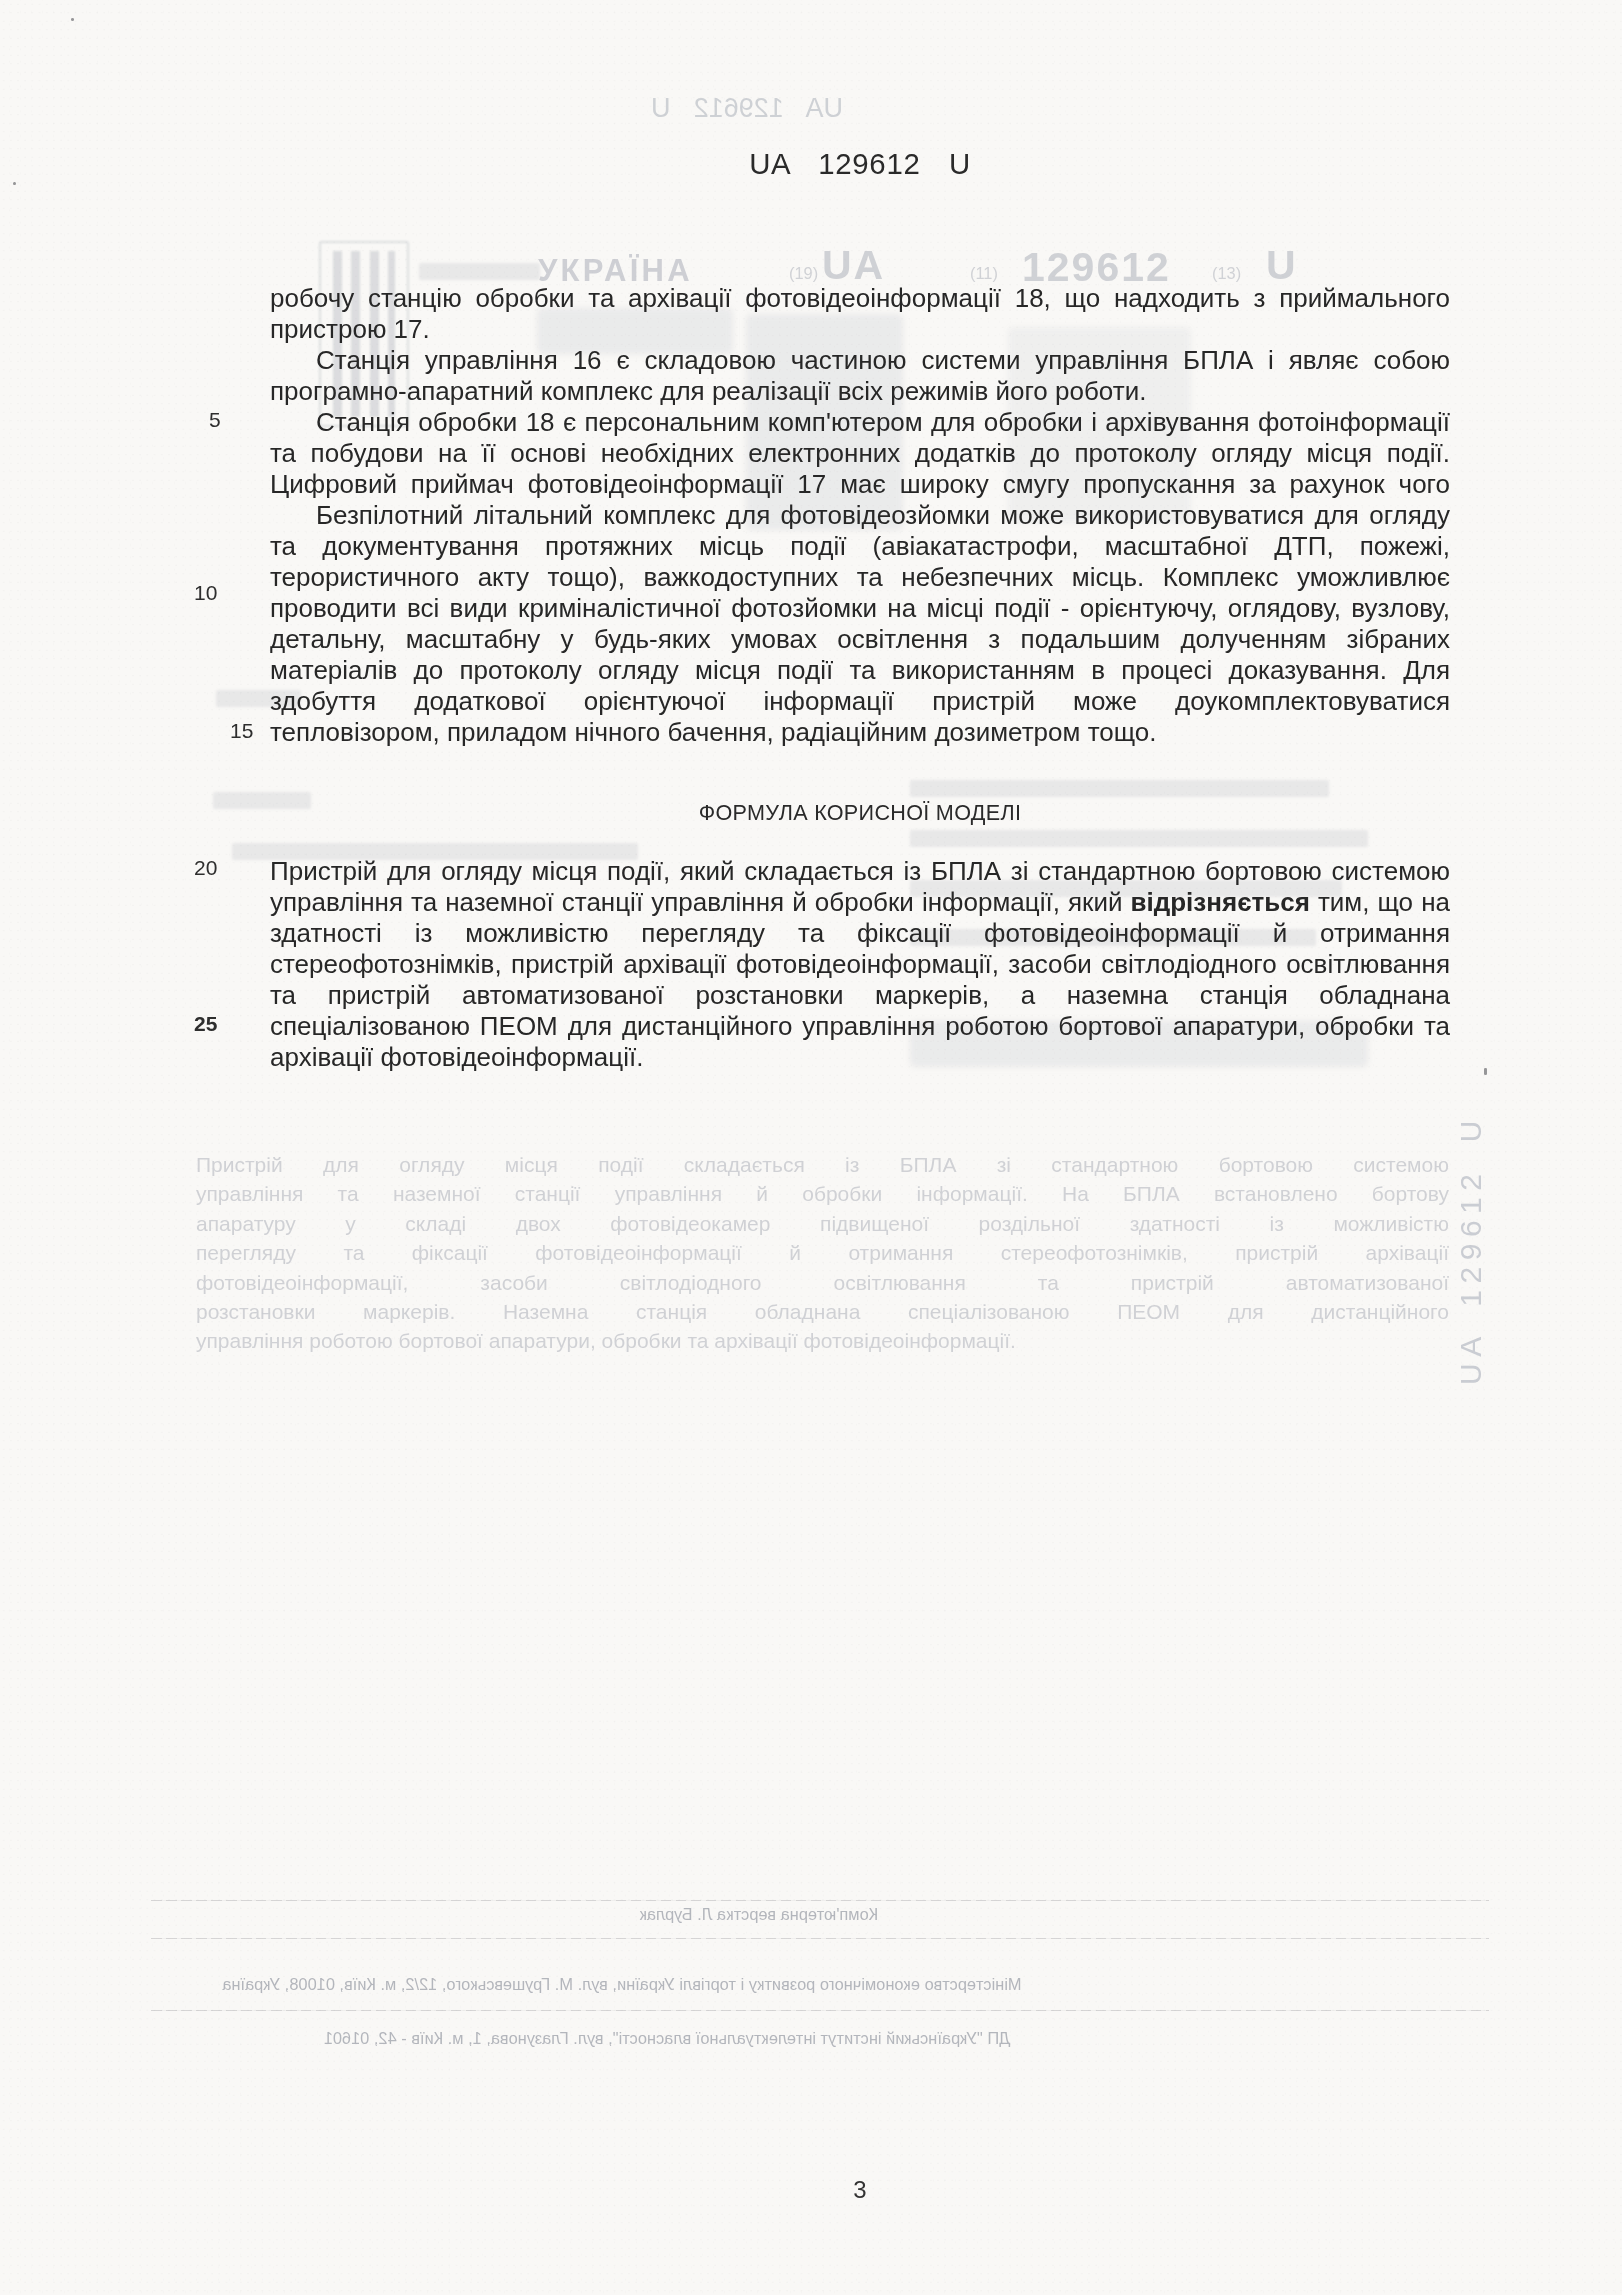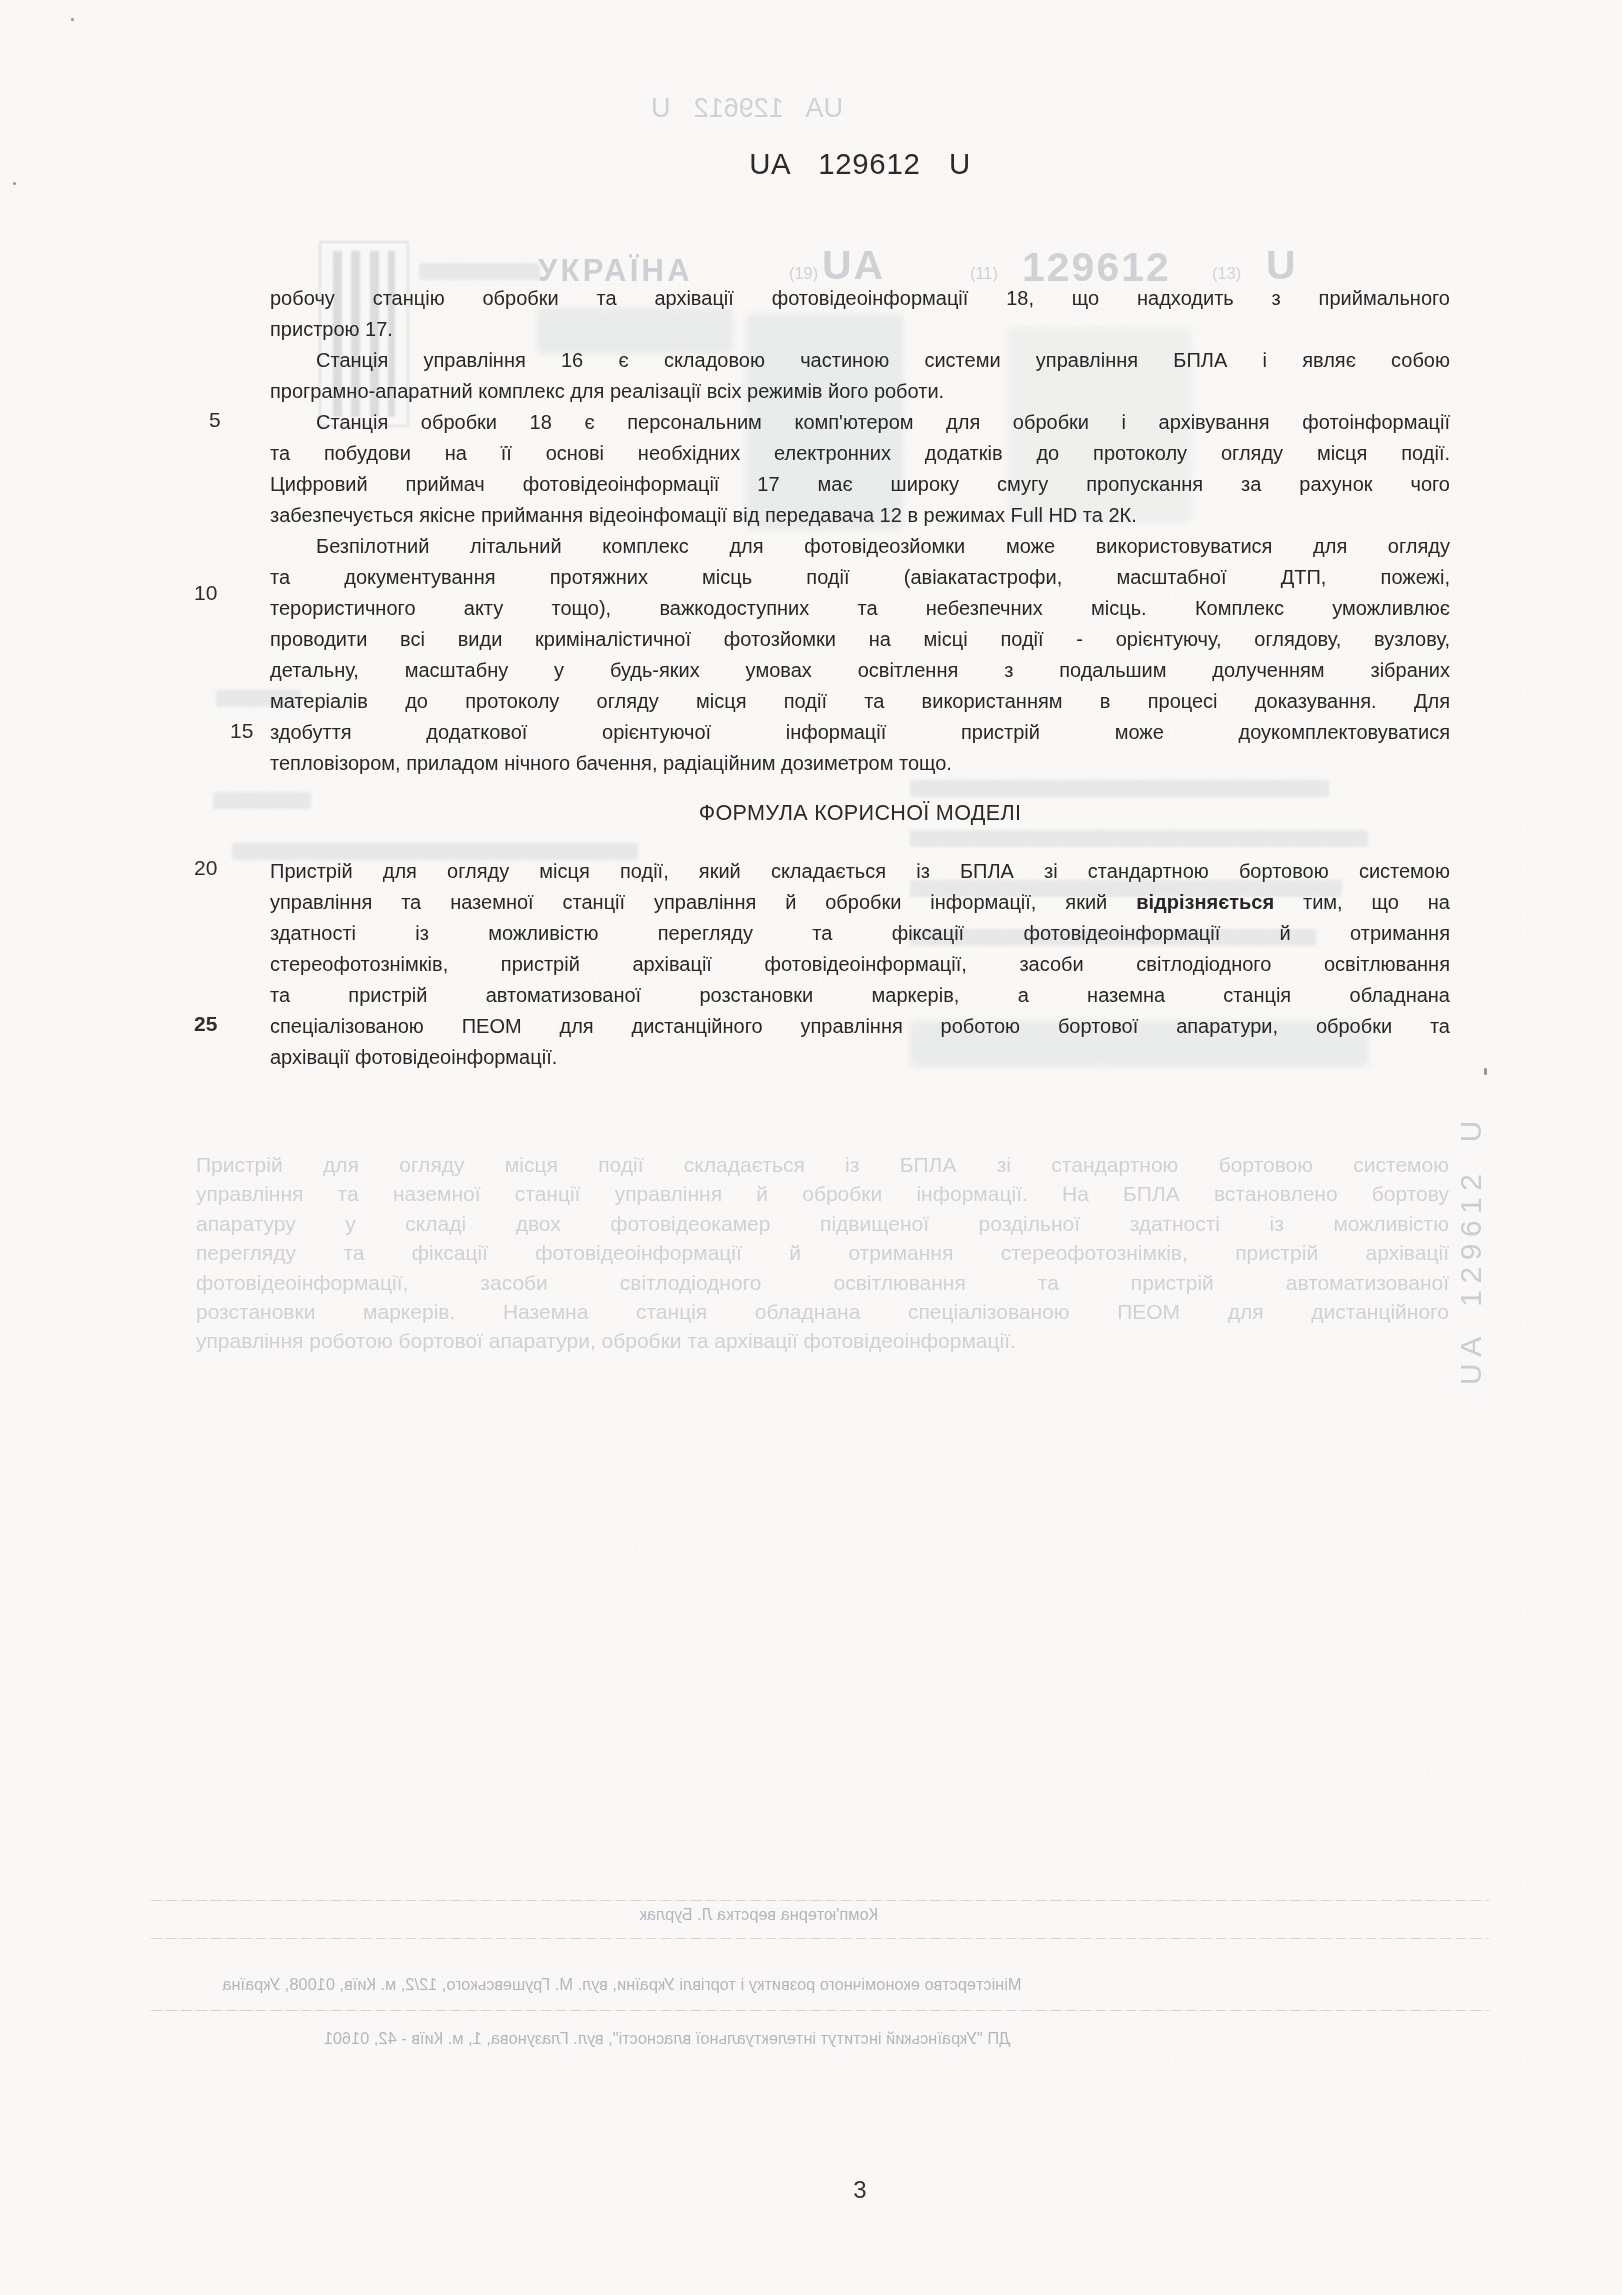--- a/index.html
+++ b/index.html
@@ -19,21 +19,21 @@
     background-position:0 0,3.9px 5.9px;
   }
   .abs{position:absolute;}
   
   .print{z-index:2;}
   .doc-header{
     left:270px;top:147px;width:1180px;height:35px;
     font-size:29.4px;letter-spacing:0.7px;word-spacing:19.6px;
     text-align:center;color:#2a2a2a;
   }
-  .text-col{left:270px;width:1180px;font-size:20px;line-height:31px;color:#272727;}
+  .text-col{left:270px;width:1180px;font-size:26px;line-height:31px;color:#272727;}
   .desc-block{top:283px;}
   .claim-block{top:856px;}
   .line{height:31px;text-align:justify;text-align-last:justify;white-space:normal;}
   .line.end{text-align-last:left;}
   .line.ind{text-indent:46px;}
   .b{font-weight:bold;}
   .formula-heading{
     left:270px;top:800px;width:1180px;height:31px;
     font-size:21.6px;letter-spacing:0.3px;text-align:center;color:#2a2a2a;
   }
@@ -157,21 +157,20 @@
 <div class="abs print margin-num" style="left:194px;top:1012px;font-weight:bold;">25</div>
 
 <div class="abs print text-col desc-block">
   <div class="line">робочу станцію обробки та архівації фотовідеоінформації 18, що надходить з приймального</div>
   <div class="line end">пристрою 17.</div>
   <div class="line ind">Станція управління 16 є складовою частиною системи управління БПЛА і являє собою</div>
   <div class="line end">програмно-апаратний комплекс для реалізації всіх режимів його роботи.</div>
   <div class="line ind">Станція обробки 18 є персональним комп'ютером для обробки і архівування фотоінформації</div>
   <div class="line">та побудови на її основі необхідних електронних додатків до протоколу огляду місця події.</div>
   <div class="line">Цифровий приймач фотовідеоінформації 17 має широку смугу пропускання за рахунок чого</div>
-  <div class="line end">забезпечується якісне приймання відеоінфомації від передавача 12 в режимах Full HD та 2К.</div>
   <div class="line ind">Безпілотний літальний комплекс для фотовідеозйомки може використовуватися для огляду</div>
   <div class="line">та документування протяжних місць події (авіакатастрофи, масштабної ДТП, пожежі,</div>
   <div class="line">терористичного акту тощо), важкодоступних та небезпечних місць. Комплекс уможливлює</div>
   <div class="line">проводити всі види криміналістичної фотозйомки на місці події - орієнтуючу, оглядову, вузлову,</div>
   <div class="line">детальну, масштабну у будь-яких умовах освітлення з подальшим долученням зібраних</div>
   <div class="line">матеріалів до протоколу огляду місця події та використанням в процесі доказування. Для</div>
   <div class="line">здобуття додаткової орієнтуючої інформації пристрій може доукомплектовуватися</div>
   <div class="line end">тепловізором, приладом нічного бачення, радіаційним дозиметром тощо.</div>
 </div>
 

